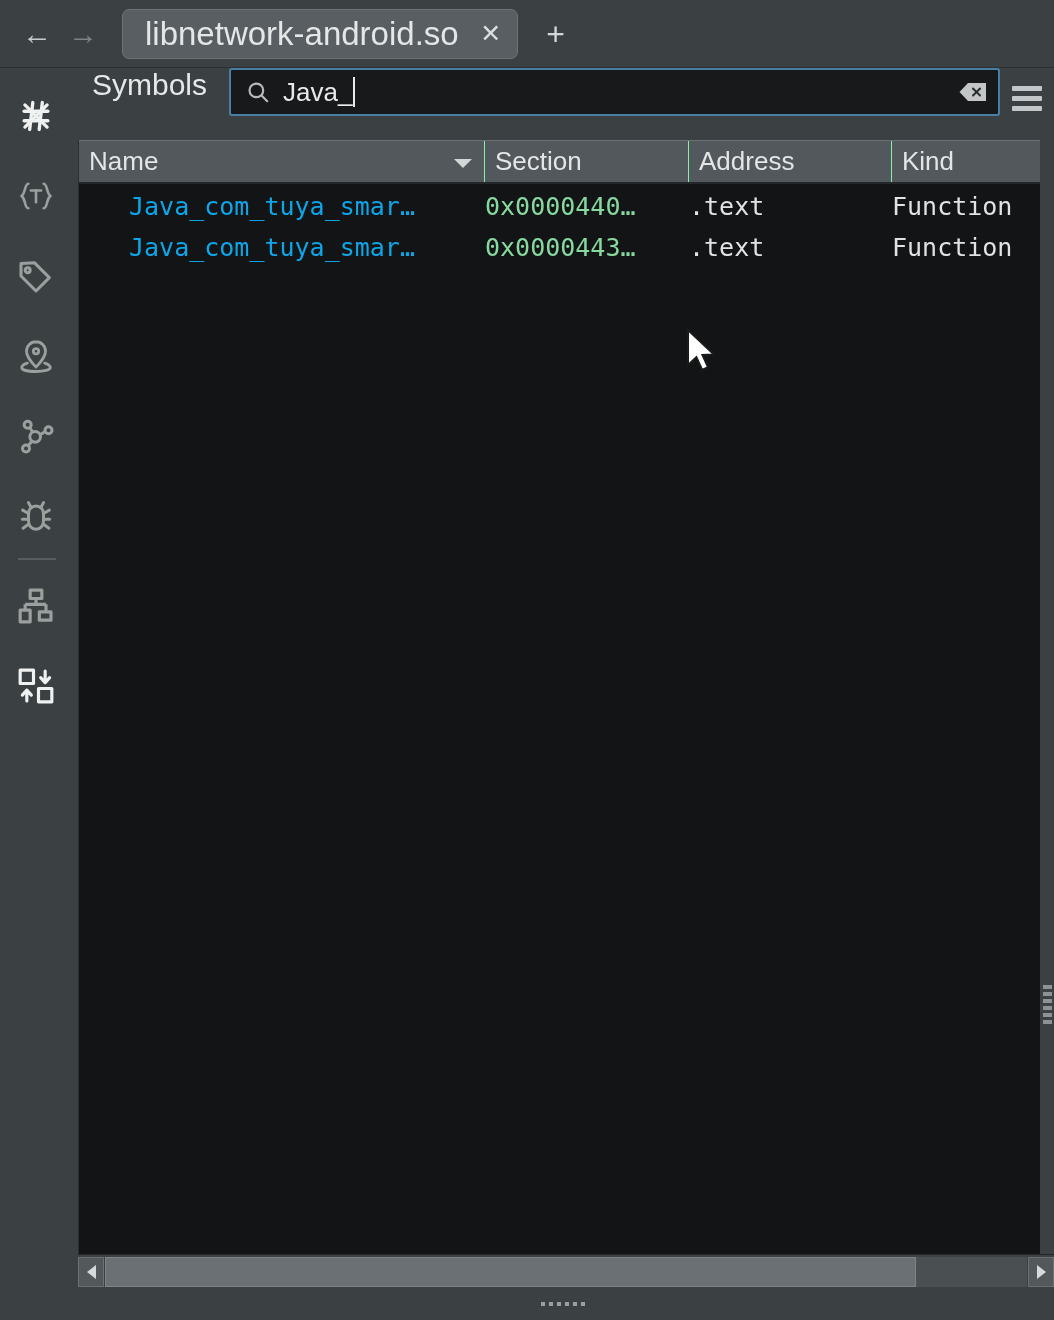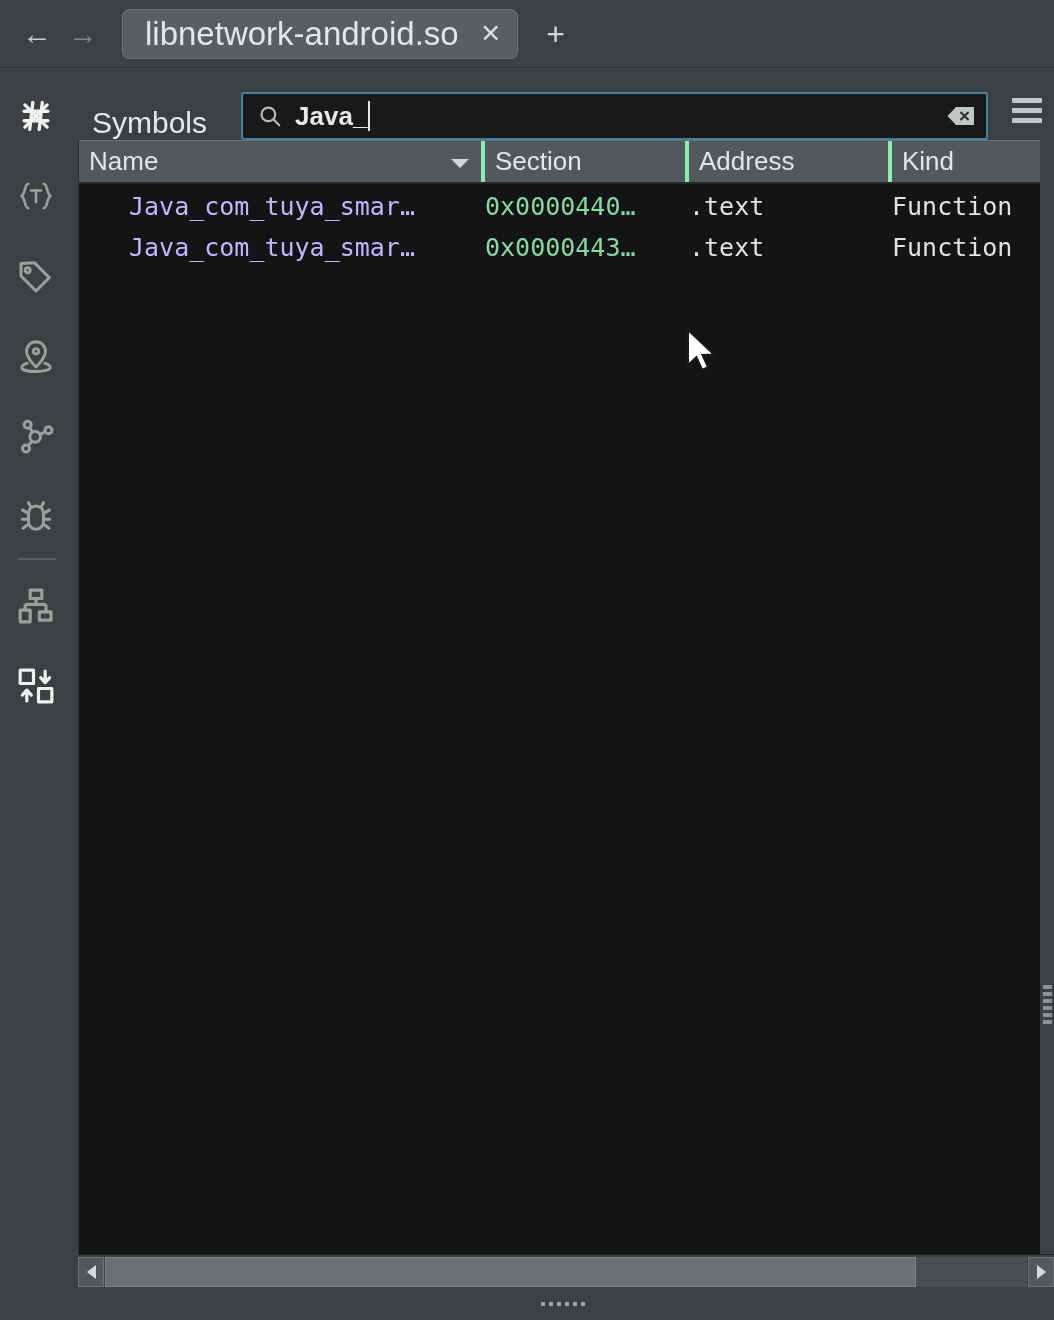--- a/index.html
+++ b/index.html
@@ -91,23 +91,23 @@
     background: #3b4043;
     display: flex;
     flex-direction: column;
     position: relative;
   }
 
   
   #panel-header {
     height: 72px;
     display: flex;
-    align-items: flex-end;
+    align-items: flex-start;
     padding: 0 0 0 20px;
-    gap: 12px;
+    gap: 0;
   }
   #panel-title {
     font-size: 30px;
     color: #e6e8e9;
     margin-right: 22px;
     white-space: nowrap;
   }
   #searchbox {
     flex: 1;
     height: 48px;
@@ -119,21 +119,20 @@
     padding: 0 10px 0 14px;
     gap: 12px;
     min-width: 0;
   }
   #search-icon { flex: 0 0 auto; color: #b7babb; display: flex; }
   #search-value-wrap {
     flex: 1;
     display: flex;
     align-items: center;
     min-width: 0;
-    font-weight: bold;
   }
   #search-value {
     font-size: 26px;
     color: #e8eaea;
     font-family: "Liberation Sans", sans-serif;
     white-space: nowrap;
   }
   #search-caret {
     width: 2px;
     height: 30px;
@@ -169,21 +168,21 @@
     border-top: 1px solid #6b7174;
     border-bottom: 2px solid #24282a;
     flex: 0 0 44px;
   }
   .th {
     display: flex;
     align-items: center;
     padding-left: 10px;
     font-size: 26px;
     color: #e3e5e6;
-    border-right: 4px solid #86efac;
+    border-right: 1px solid #86efac;
     position: relative;
     white-space: nowrap;
     overflow: hidden;
   }
   .th-name { width: 406px; flex: 0 0 406px; }
   .th-addr { width: 204px; flex: 0 0 204px; }
   .th-sect { width: 203px; flex: 0 0 203px; }
   .th-kind { flex: 1; border-right: none; }
   #sort-arrow {
     position: absolute;
@@ -202,21 +201,21 @@
     padding-top: 2px;
   }
   .row { display: flex; height: 41px; align-items: center; }
   .cell {
     font-family: "DejaVu Sans Mono", monospace;
     font-size: 25px;
     white-space: nowrap;
     overflow: hidden;
     text-overflow: clip;
   }
-  .cell-name  { width: 406px; flex: 0 0 406px; padding-left: 50px; color: #c4b5fd; }
+  .cell-name  { width: 406px; flex: 0 0 406px; padding-left: 50px; color: #0ea5e9; }
   .cell-addr  { width: 204px; flex: 0 0 204px; color: #88d9a0; }
   .cell-sect  { width: 203px; flex: 0 0 203px; color: #e0e2e3; }
   .cell-kind  { flex: 1; color: #e0e2e3; }
 
   
   #v-grip {
     position: absolute;
     right: 0; top: 0; bottom: 0;
     width: 14px;
     background: #3b4043;

